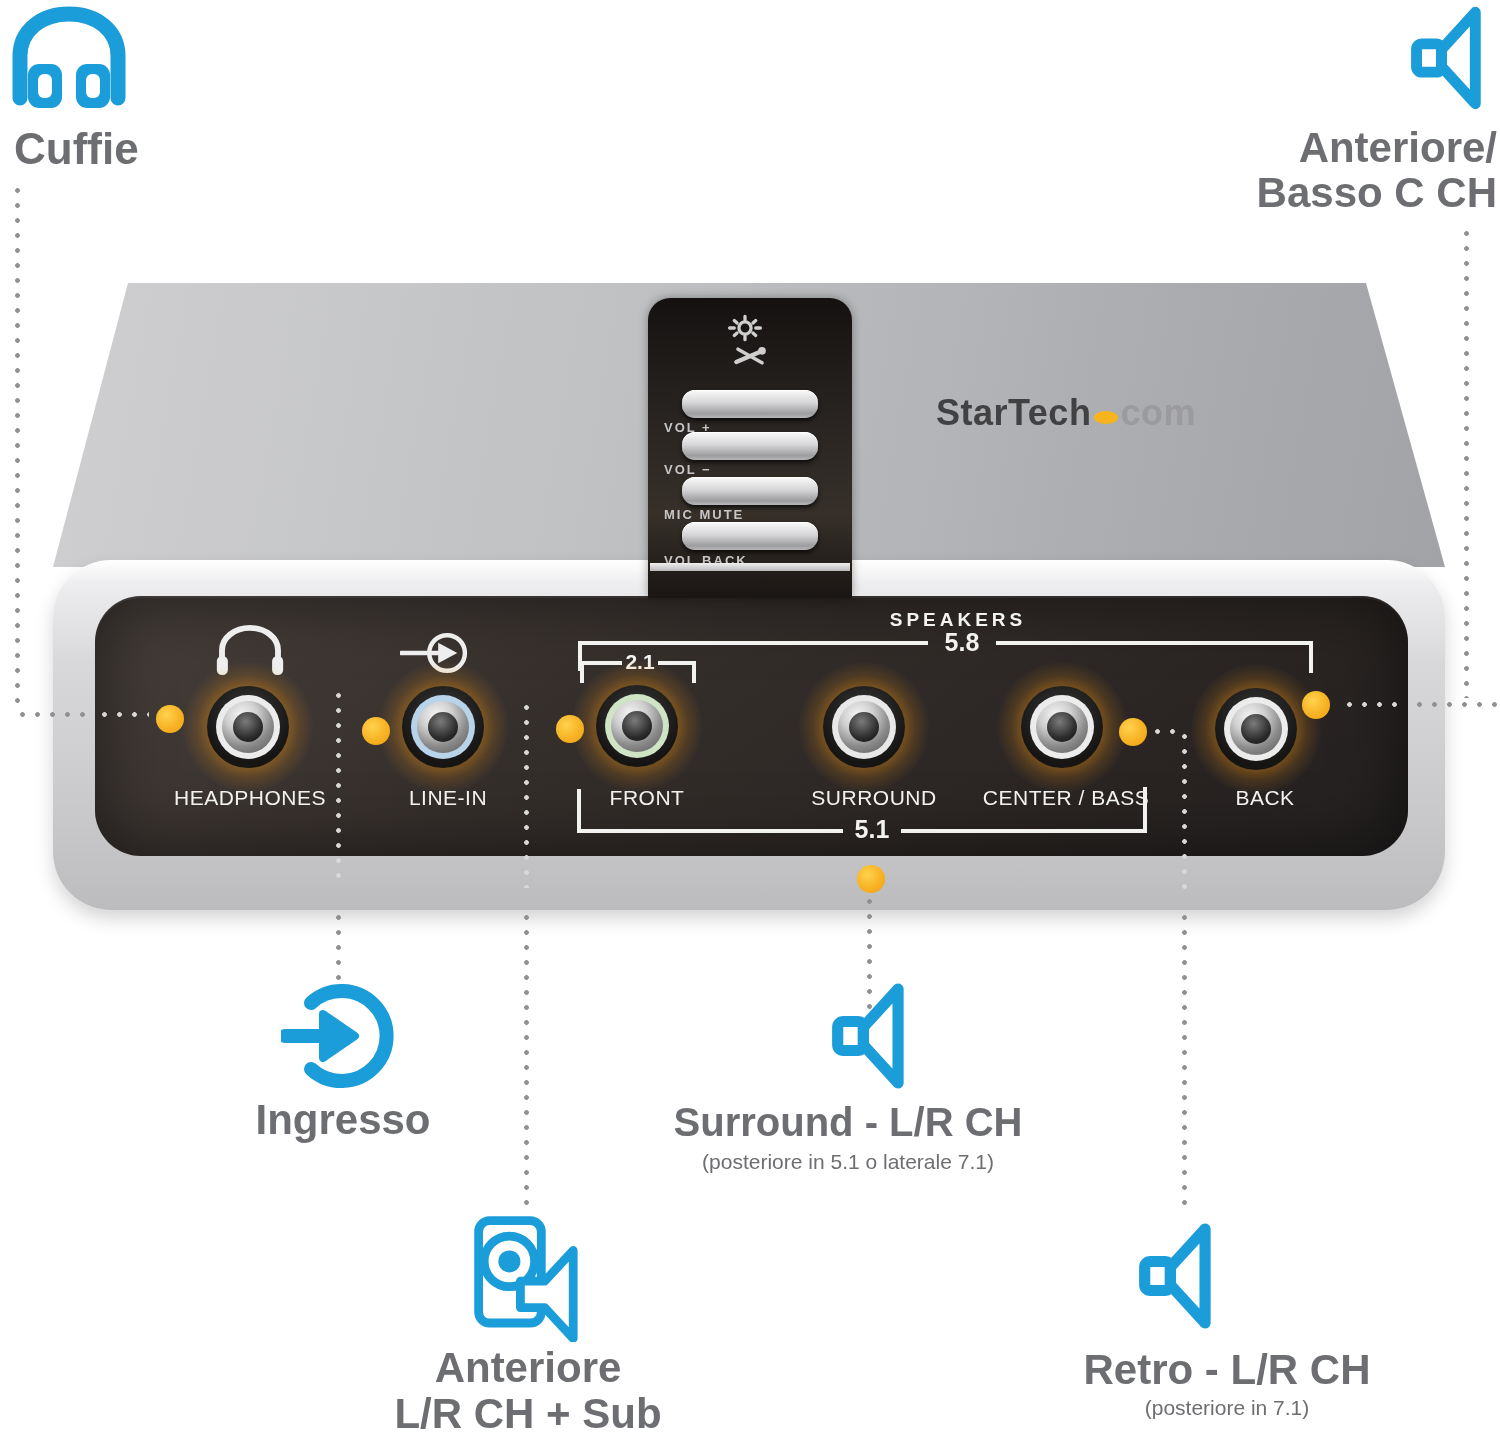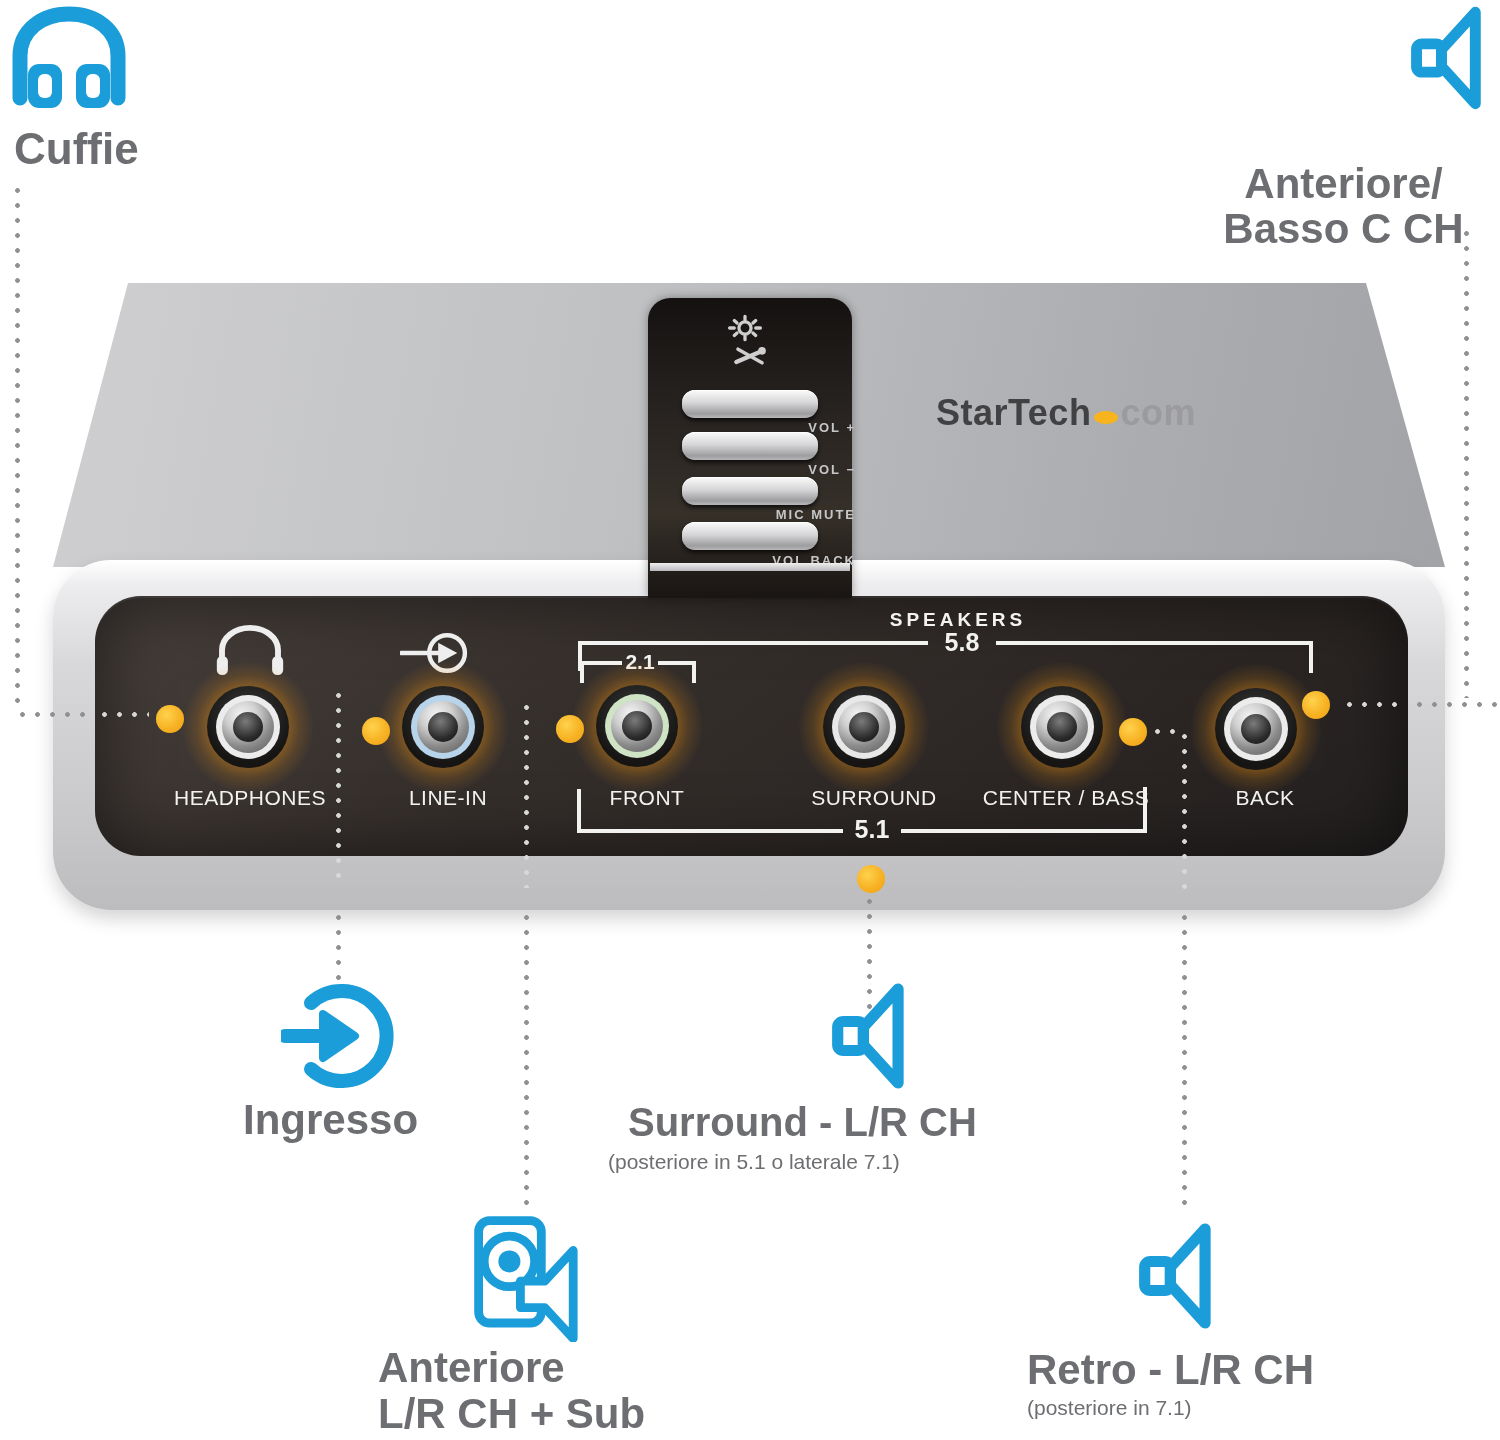--- a/index.html
+++ b/index.html
@@ -10,39 +10,39 @@
          background-size:5px 15px;background-repeat:repeat-y;z-index:6;}
   .hdots{position:absolute;height:5px;background-image:radial-gradient(circle,#8f9092 2px,rgba(0,0,0,0) 2.7px);
          background-size:15px 5px;background-repeat:repeat-x;z-index:6;}
   .vdots.light{background-image:radial-gradient(circle,#d8d8d6 2px,rgba(0,0,0,0) 2.7px);}
   .hdots.light{background-image:radial-gradient(circle,#d8d8d6 2px,rgba(0,0,0,0) 2.7px);}
   .ydot{position:absolute;width:28px;height:28px;border-radius:50%;z-index:8;
         background:radial-gradient(circle at 38% 35%,#ffd24d 0%,#f7b224 55%,#eea112 100%);}
   
   .co-title{position:absolute;color:#6d6e71;font-weight:bold;font-size:42px;z-index:5;}
   .co-sub{position:absolute;color:#6d6e71;font-weight:normal;font-size:21px;z-index:5;}
-  .tc{text-align:left;} .tr{text-align:center;margin-top:36px;}
+  .tc{text-align:center;} .tr{text-align:right;}
   
   .device{position:absolute;left:53px;top:278px;width:1392px;height:632px;z-index:2;}
   .top-face{position:absolute;left:0;top:5px;width:1392px;height:284px;
             clip-path:polygon(75px 0px,1313px 0px,1392px 284px,0px 284px);
             background:linear-gradient(100deg,#cfcfd1 0%,#c0c1c3 40%,#abacaf 78%,#a2a3a6 100%);}
   .front-face{position:absolute;left:0;top:282px;width:1392px;height:350px;border-radius:58px;
               background:linear-gradient(180deg,#ffffff 0%,#ededef 7%,#d8d8da 30%,#c9c9cb 72%,#bcbcbe 100%);
               box-shadow:0 9px 18px rgba(0,0,0,0.17);}
   .panel{position:absolute;left:42px;top:318px;width:1313px;height:260px;border-radius:46px;
          background:linear-gradient(145deg,#463f3b 0%,#342e2b 40%,#2a2523 75%,#232020 100%);
          box-shadow:inset 0 0 70px rgba(0,0,0,0.55), inset 0 2px 0 rgba(255,255,255,0.10);}
   .pod{position:absolute;left:595px;top:20px;width:204px;height:300px;border-radius:22px 22px 0 0;
        background:linear-gradient(180deg,#141110 0%,#262220 35%,#363029 72%,#191513 100%);
        box-shadow:0 0 10px rgba(0,0,0,0.35);}
   .pod-btn{position:absolute;left:34px;width:136px;height:28px;border-radius:13px;
            background:linear-gradient(180deg,#fbfbfb 0%,#d6d6d8 45%,#9d9da0 85%,#b7b7b9 100%);
            box-shadow:0 3px 4px rgba(0,0,0,0.65), inset 0 1px 0 #ffffff;}
-  .pod-lbl{position:absolute;left:4px;width:204px;text-align:right;color:#c6c6c8;
+  .pod-lbl{position:absolute;left:16px;width:204px;text-align:left;color:#c6c6c8;
            font-size:13px;font-weight:bold;letter-spacing:2px;}
   .pod-strip{position:absolute;left:2px;top:265px;width:200px;height:8px;
              background:linear-gradient(180deg,#efefef,#b9b9bb);}
   .brand{position:absolute;left:883px;top:114px;font-size:36px;font-weight:bold;
          letter-spacing:0.5px;color:#414144;white-space:nowrap;}
   .brand .tld{color:#9b9b9e;}
   .brand .bdot{display:inline-block;width:24px;height:13px;border-radius:50%;background:#f8b41c;margin:0 2px 1px 3px;}
   
   .port{position:absolute;width:130px;height:130px;z-index:5;}
   .port>div{position:absolute;border-radius:50%;}

